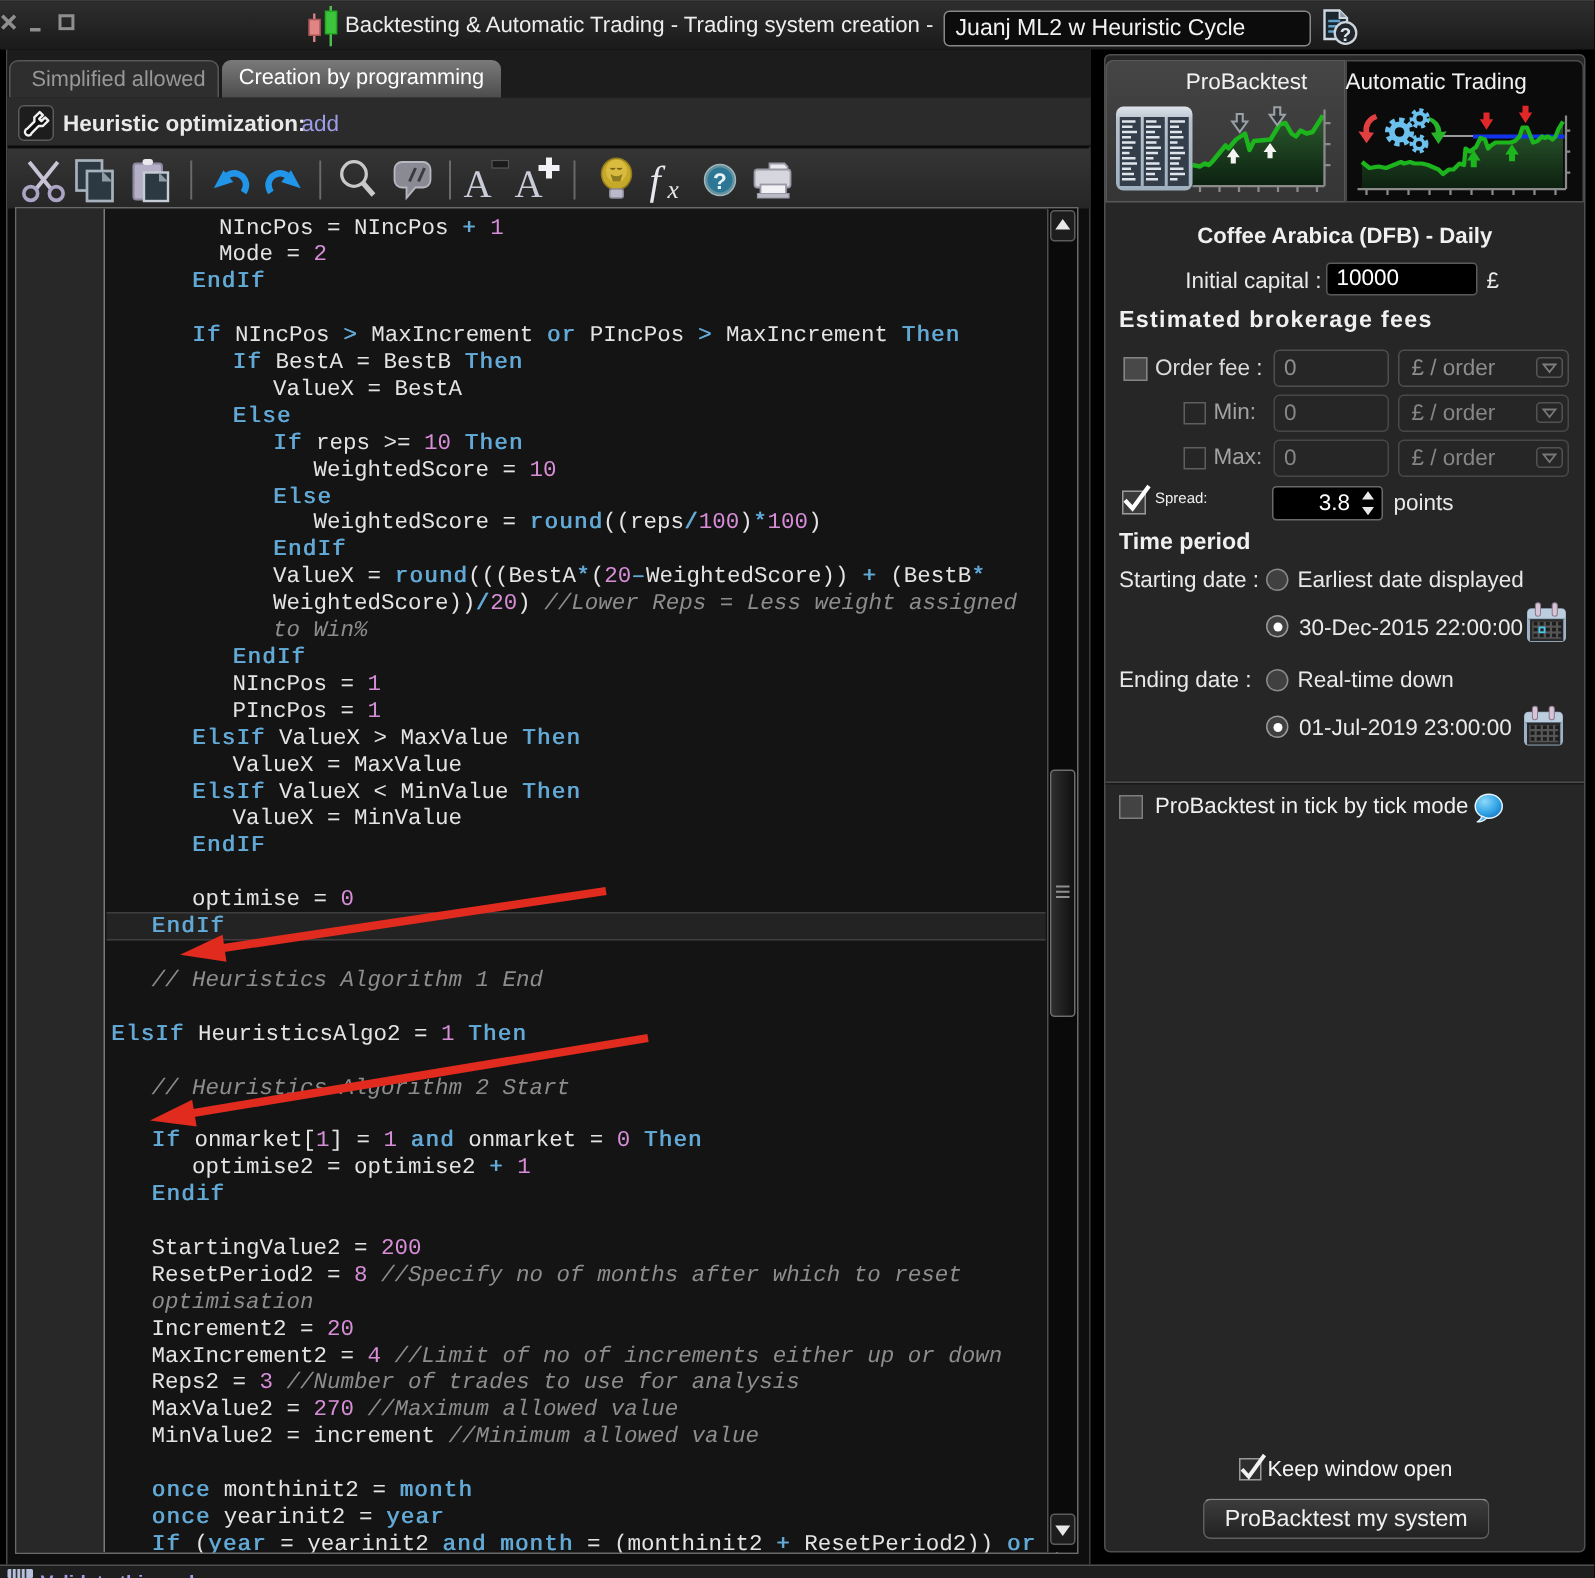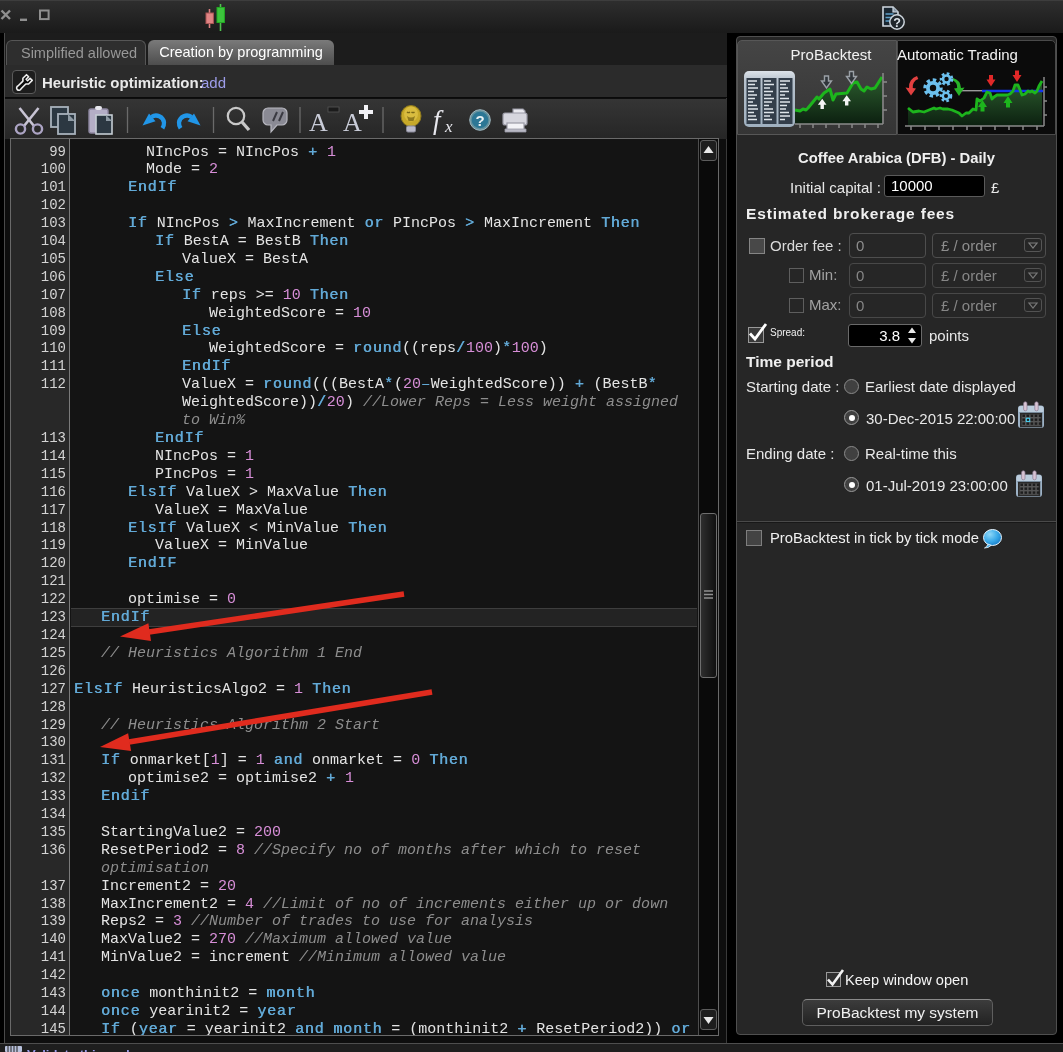--- a/index.html
+++ b/index.html
@@ -17,20 +17,22 @@
 <path d="M20 10.8 H27"></path>
 <rect x="40" y="1.5" width="8.6" height="8.6" stroke-width="2"></rect>
 </g>
     </svg>
 <svg class="abs" style="left:205px;top:3px" width="22" height="27" viewBox="0 0 22 27">
 <path d="M4.5 5 V24" stroke="#d98080" stroke-width="1.6"></path>
 <rect x="1" y="9" width="7.4" height="10.5" fill="#e08484" stroke="#a55" stroke-width="1"></rect>
 <path d="M15.5 0 V27" stroke="#4ec44e" stroke-width="1.6"></path>
 <rect x="12" y="3.5" width="7.4" height="15" fill="#3cc43c" stroke="#2a2" stroke-width="1"></rect>
 </svg>
+<div class="abs" style="left:230px;top:8px;font-size:14.8px;color:#ededed;white-space:nowrap">Backtesting &amp; Automatic Trading - Trading system creation -</div>
+<div class="abs" style="left:629px;top:6px;width:245px;height:24px;background:#0c0c0c;border:1px solid #888;border-radius:4px;color:#f2f2f2;font-size:15.4px;line-height:21px;padding-left:7px;white-space:nowrap">Juanj ML2 w Heuristic Cycle</div>
 <svg class="abs" style="left:879px;top:4px" width="28" height="28" viewBox="0 0 28 28">
 <path d="M4 2 h10 l5 5 v14 h-15 z" fill="#1a2630" stroke="#cfd8e0" stroke-width="1.6"></path>
 <path d="M14 2 v5 h5" fill="#8899aa" stroke="#cfd8e0" stroke-width="1.2"></path>
 <path d="M6.5 9 h8 M6.5 12.5 h8 M6.5 16 h6" stroke="#5d9fc7" stroke-width="1.7"></path>
 <circle cx="18" cy="17" r="7.2" fill="#20262b" stroke="#cdd5dc" stroke-width="1.5"></circle>
 <text x="18" y="22" font-size="12.5" font-weight="bold" fill="#dde4ea" text-anchor="middle" font-family="Liberation Sans">?</text>
 </svg>
 </div>
 
 <div class="abs" style="left:4px;top:33px;width:723px;height:1010px;background:#0e0e0e;border-left:1px solid #4a4a4a;border-right:1px solid #3a3a3a"></div>
@@ -109,70 +111,20 @@
 <rect x="498" y="14" width="24" height="12" rx="2" fill="#d6d6de" stroke="#9a9aa6" stroke-width="1.2"></rect>
 <rect x="502" y="24" width="17" height="8" fill="#f2f2f6" stroke="#9a9aa6" stroke-width="1.2"></rect>
 <path d="M500 30 h21 v3 h-21 z" fill="#b9b9c5" stroke="#9a9aa6" stroke-width="0.8"></path>
 </g>
 </g>
 </svg>
 
 <div class="abs" style="left:10px;top:138px;width:709px;height:898px;border:1px solid #6a6a6a;background:#141414;overflow:hidden">
 <div class="abs" style="left:0;top:0;width:59px;height:896px;background:#282828;border-right:1px solid #7a7a7a"></div>
 <div class="abs" style="left:60px;top:469px;width:626px;height:19px;background:#232323;border-top:1px solid #3e3e3e;border-bottom:1px solid #3e3e3e"></div>
-<pre class="abs" style="left:0;top:4.5px;width:55px;text-align:right;font-size:14px;line-height:17.9px;color:#d4d4d4">99
-100
-101
-102
-103
-104
-105
-106
-107
-108
-109
-110
-111
-112
-
-
-113
-114
-115
-116
-117
-118
-119
-120
-121
-122
-123
-124
-125
-126
-127
-128
-129
-130
-131
-132
-133
-134
-135
-136
-
-137
-138
-139
-140
-141
-142
-143
-144
-145</pre>
 <pre class="abs" style="left:63px;top:4.5px;font-size:15px;line-height:17.9px;color:#e4e4e4">        NIncPos = NIncPos <span class="k">+</span> <span class="n">1</span>
         Mode = <span class="n">2</span>
       <span class="k">EndIf</span>
 
       <span class="k">If</span> NIncPos <span class="k">&gt;</span> MaxIncrement <span class="k">or</span> PIncPos <span class="k">&gt;</span> MaxIncrement <span class="k">Then</span>
          <span class="k">If</span> BestA = BestB <span class="k">Then</span>
             ValueX = BestA
          <span class="k">Else</span>
             <span class="k">If</span> reps &gt;= <span class="n">10</span> <span class="k">Then</span>
                WeightedScore = <span class="n">10</span>
@@ -351,21 +303,21 @@
 <div class="abs" style="left:929px;top:327px;font-size:15px;color:#e8e8e8">points</div>
 <div class="abs" style="left:746px;top:353px;font-size:15.5px;font-weight:bold;color:#f0f0f0">Time period</div>
 <div class="abs" style="left:746px;top:378px;font-size:15px;color:#e8e8e8">Starting date :</div>
 <div class="abs" style="left:844px;top:379px;width:15px;height:15px;border-radius:50%;background:#404040;border:1px solid #8a8a8a"></div>
 <div class="abs" style="left:865px;top:378px;font-size:15px;color:#e8e8e8">Earliest date displayed</div>
 <div class="abs" style="left:844px;top:410px;width:15px;height:15px;border-radius:50%;background:#404040;border:1px solid #999"></div>
 <div class="abs" style="left:849px;top:415px;width:6px;height:6px;border-radius:50%;background:#fff"></div>
 <div class="abs" style="left:866px;top:410px;font-size:15px;color:#e8e8e8">30-Dec-2015 22:00:00</div>
 <div class="abs" style="left:746px;top:445px;font-size:15px;color:#e8e8e8">Ending date :</div>
 <div class="abs" style="left:844px;top:446px;width:15px;height:15px;border-radius:50%;background:#404040;border:1px solid #8a8a8a"></div>
-<div class="abs" style="left:865px;top:445px;font-size:15px;color:#e8e8e8">Real-time this</div>
+<div class="abs" style="left:865px;top:445px;font-size:15px;color:#e8e8e8">Real-time down</div>
 <div class="abs" style="left:844px;top:477px;width:15px;height:15px;border-radius:50%;background:#404040;border:1px solid #999"></div>
 <div class="abs" style="left:849px;top:482px;width:6px;height:6px;border-radius:50%;background:#fff"></div>
 <div class="abs" style="left:866px;top:477px;font-size:15px;color:#e8e8e8">01-Jul-2019 23:00:00</div>
 <svg class="abs" style="left:1017px;top:401px" width="28" height="28" viewBox="0 0 28 28">
     <rect x="1" y="4.5" width="26" height="22.5" rx="3" fill="#9db2c6"></rect>
     <rect x="1.5" y="5" width="25" height="7" rx="2.5" fill="#bccddd"></rect>
     <path d="M2 11.8 h24" stroke="#7890a8" stroke-width="1"></path>
     <rect x="6.6" y="0.8" width="3.4" height="9" rx="1.6" fill="#d8c4d4" stroke="#8a7a90" stroke-width="0.7"></rect>
     <rect x="17.8" y="0.8" width="3.4" height="9" rx="1.6" fill="#d8c4d4" stroke="#8a7a90" stroke-width="0.7"></rect>
     <rect x="3.8" y="12.6" width="20.6" height="13" fill="#555" stroke="#2a2a2a" stroke-width="1.6"></rect>

